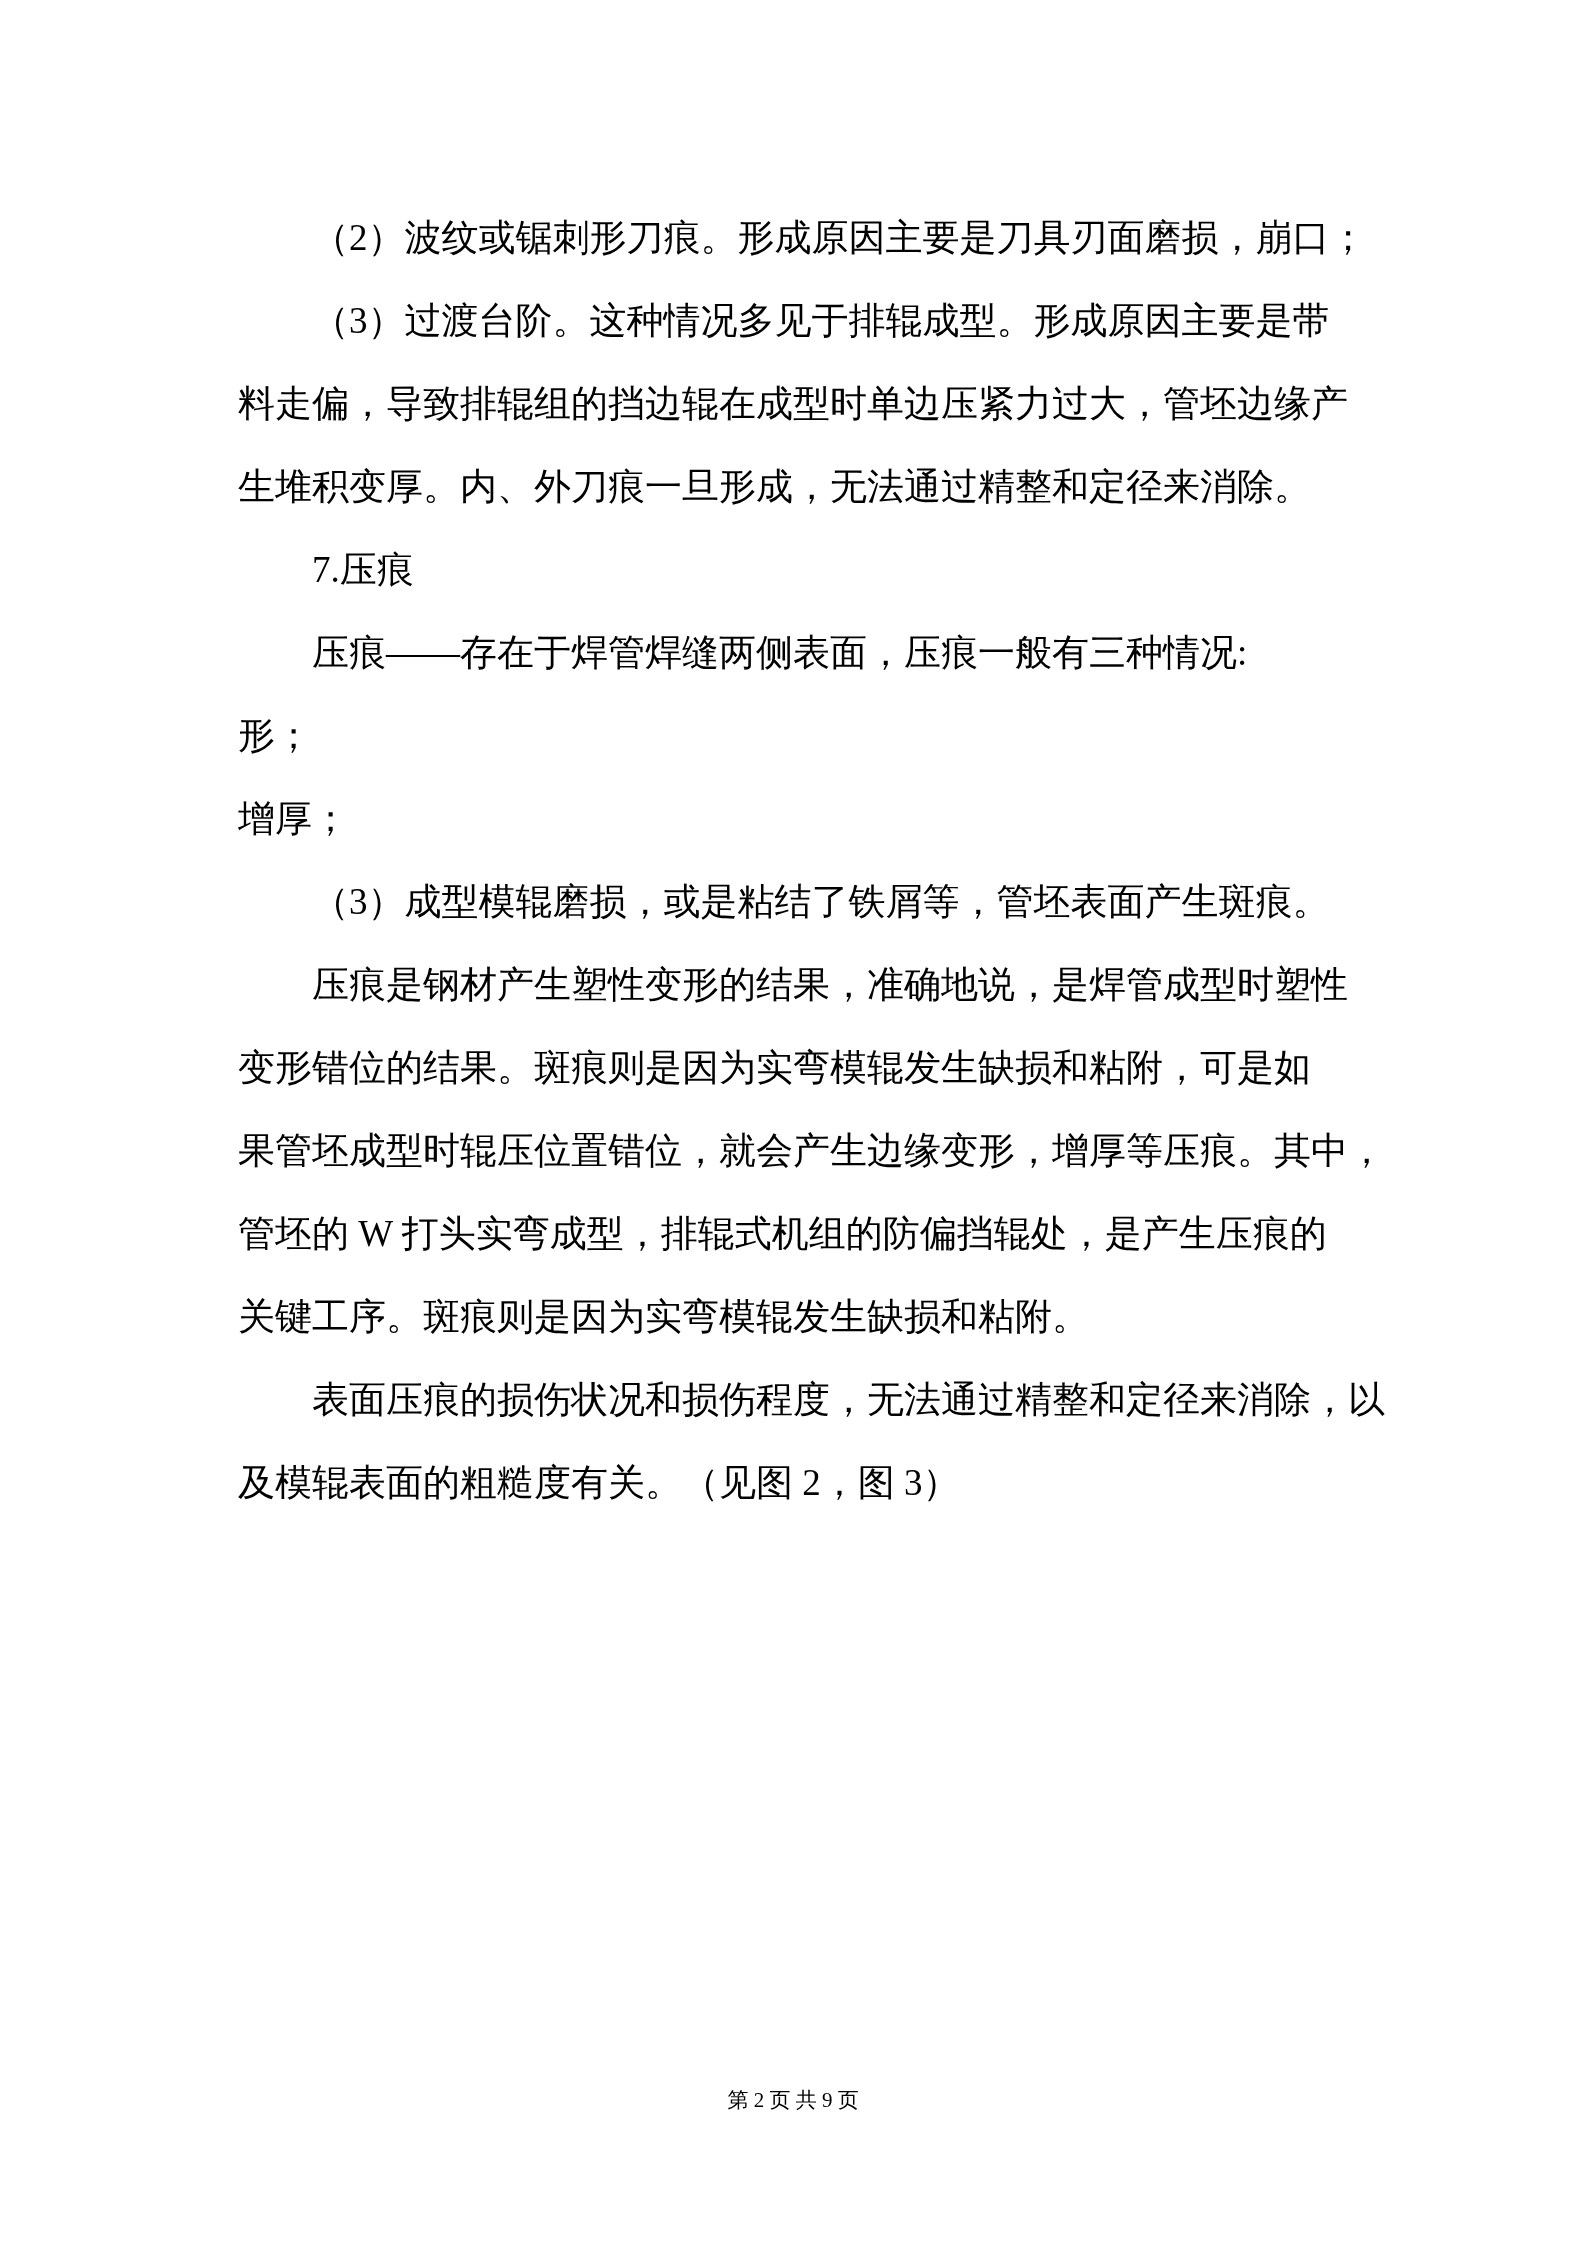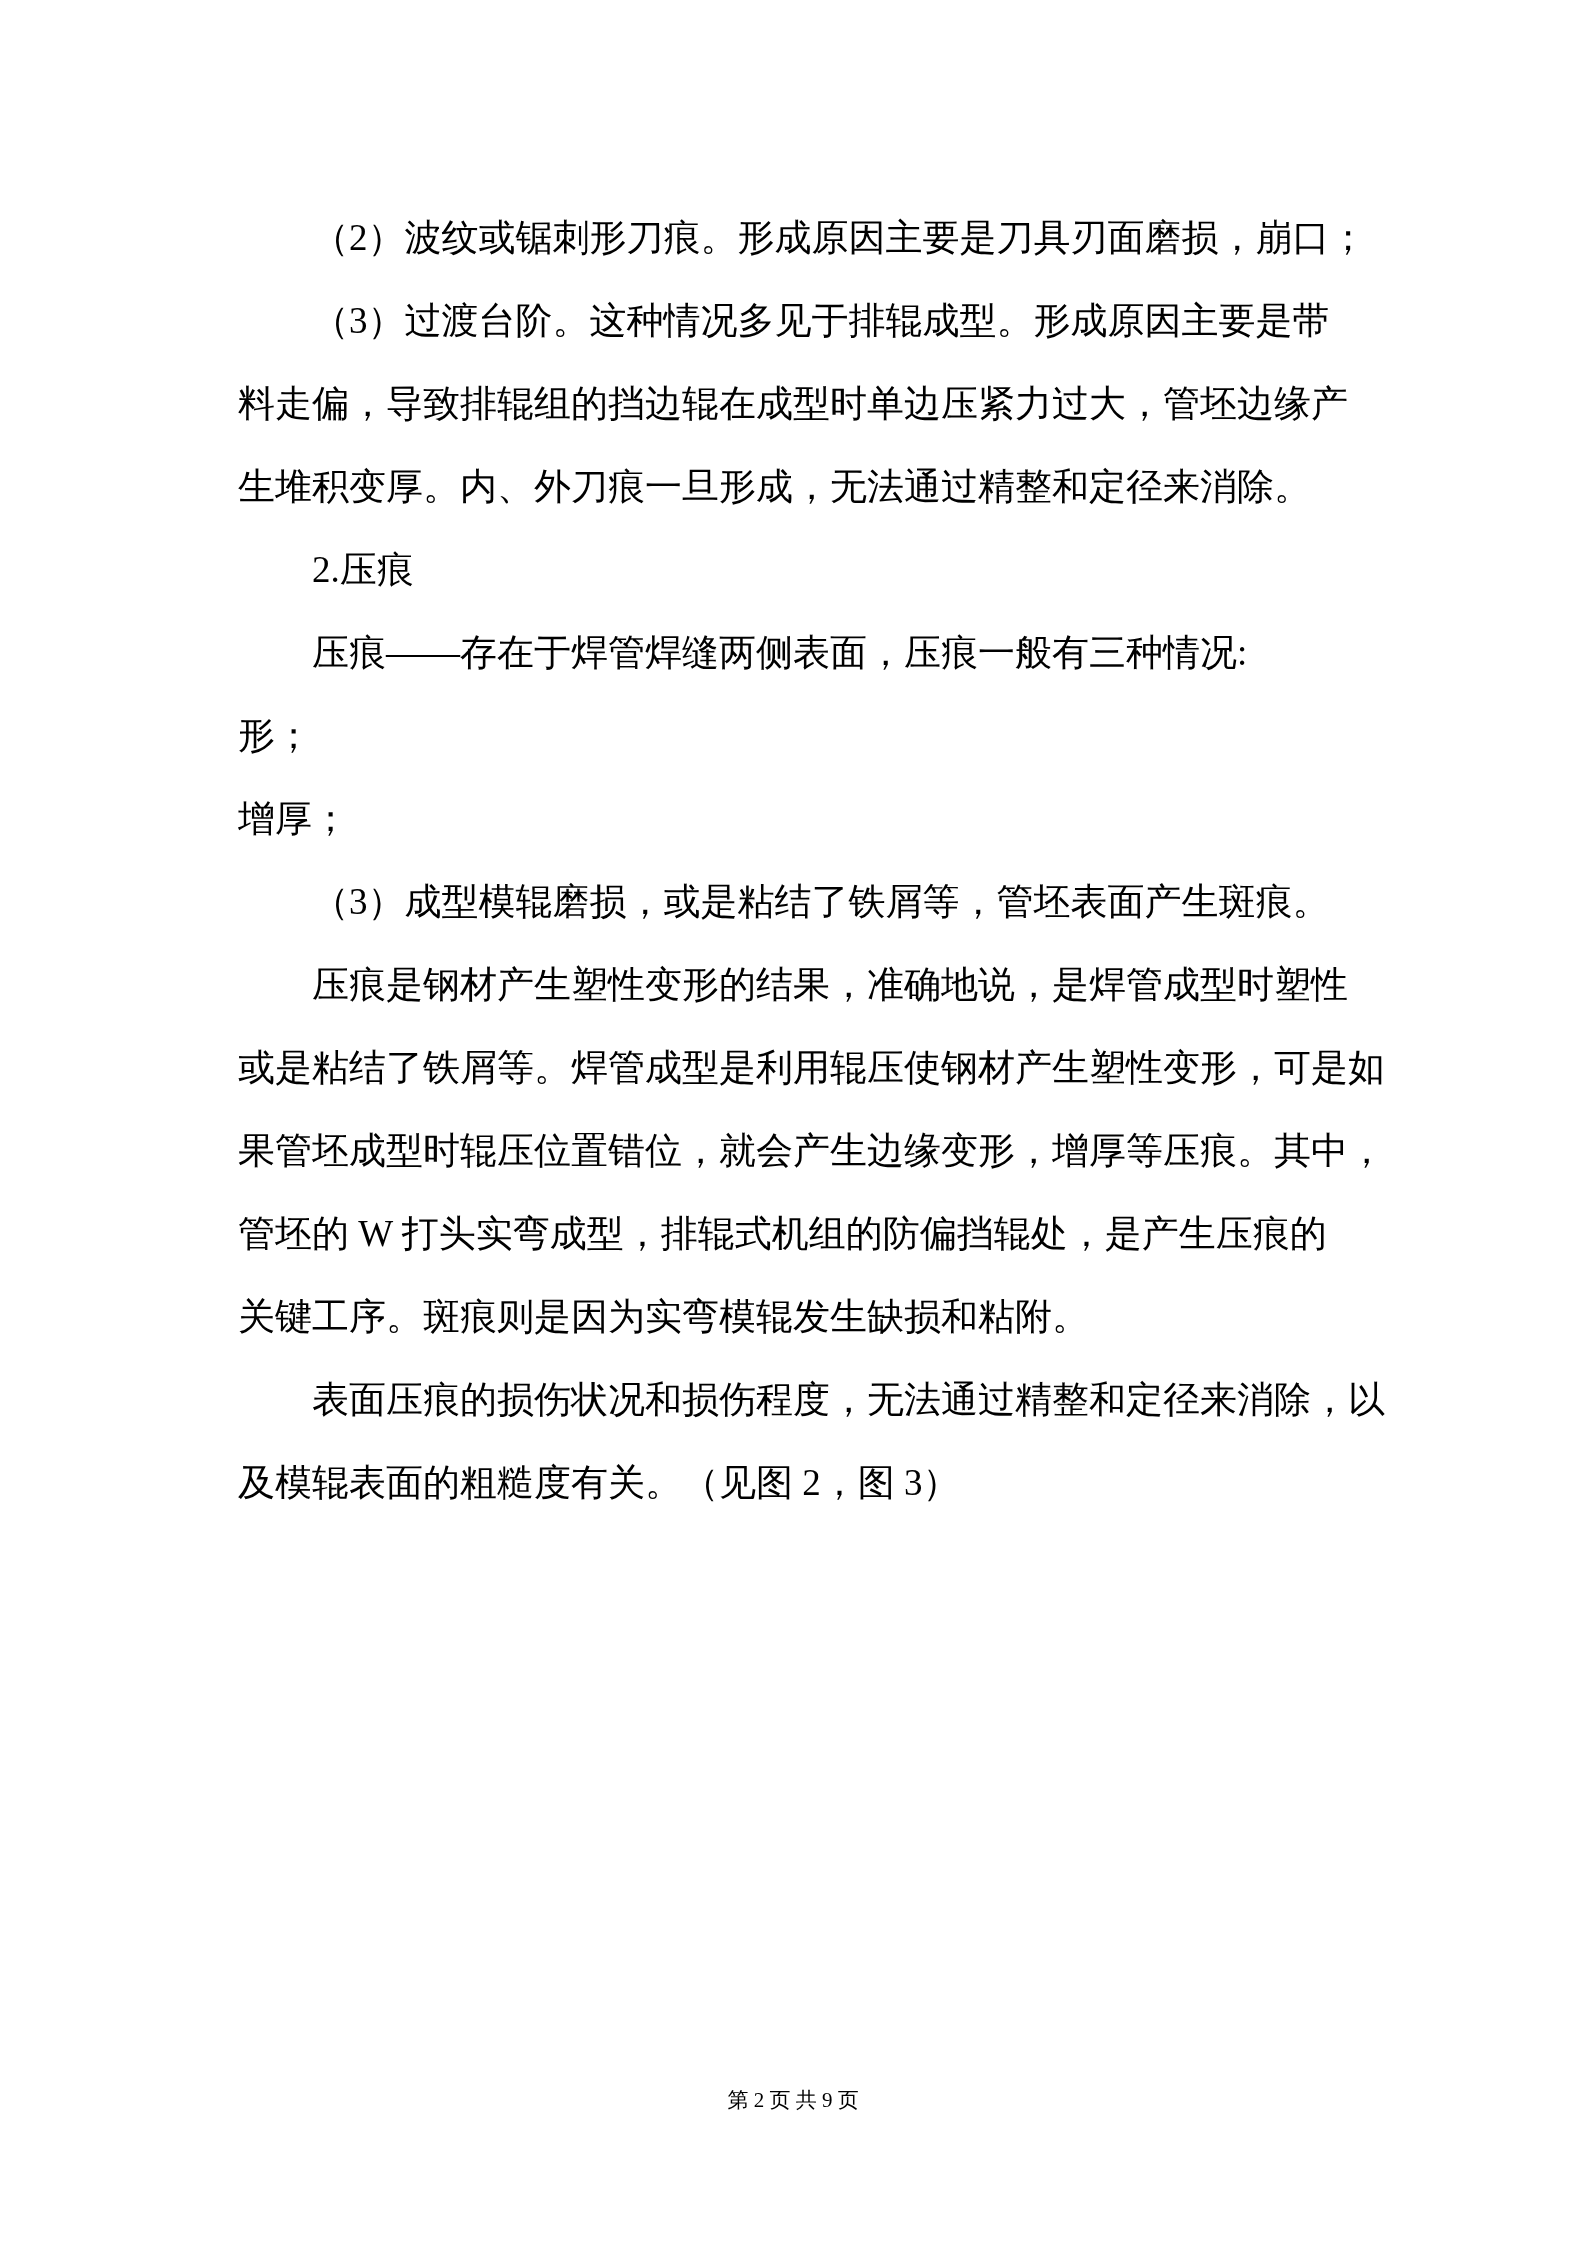--- a/index.html
+++ b/index.html
@@ -45,27 +45,27 @@
 </style>
 </head>
 <body>
 
 <div class="page">
   <div class="body-text">
       <div class="line indent">（2）波纹或锯刺形刀痕。形成原因主要是刀具刃面磨损，崩口；</div>
       <div class="line indent">（3）过渡台阶。这种情况多见于排辊成型。形成原因主要是带</div>
       <div class="line">料走偏，导致排辊组的挡边辊在成型时单边压紧力过大，管坯边缘产</div>
       <div class="line">生堆积变厚。内、外刀痕一旦形成，无法通过精整和定径来消除。</div>
-      <div class="line indent">2.压痕</div>
+      <div class="line indent">7.压痕</div>
       <div class="line indent">压痕——存在于焊管焊缝两侧表面，压痕一般有三种情况:</div>
       <div class="line">形；</div>
       <div class="line">增厚；</div>
       <div class="line indent">（3）成型模辊磨损，或是粘结了铁屑等，管坯表面产生斑痕。</div>
       <div class="line indent">压痕是钢材产生塑性变形的结果，准确地说，是焊管成型时塑性</div>
-      <div class="line">或是粘结了铁屑等。焊管成型是利用辊压使钢材产生塑性变形，可是如</div>
+      <div class="line">变形错位的结果。斑痕则是因为实弯模辊发生缺损和粘附，可是如</div>
       <div class="line">果管坯成型时辊压位置错位，就会产生边缘变形，增厚等压痕。其中，</div>
       <div class="line">管坯的 W 打头实弯成型，排辊式机组的防偏挡辊处，是产生压痕的</div>
       <div class="line">关键工序。斑痕则是因为实弯模辊发生缺损和粘附。</div>
       <div class="line indent">表面压痕的损伤状况和损伤程度，无法通过精整和定径来消除，以</div>
       <div class="line">及模辊表面的粗糙度有关。（见图 2，图 3）</div>
     </div>
   <div class="footer">第 2 页 共 9 页</div>
 </div>
 
 </body></html>

